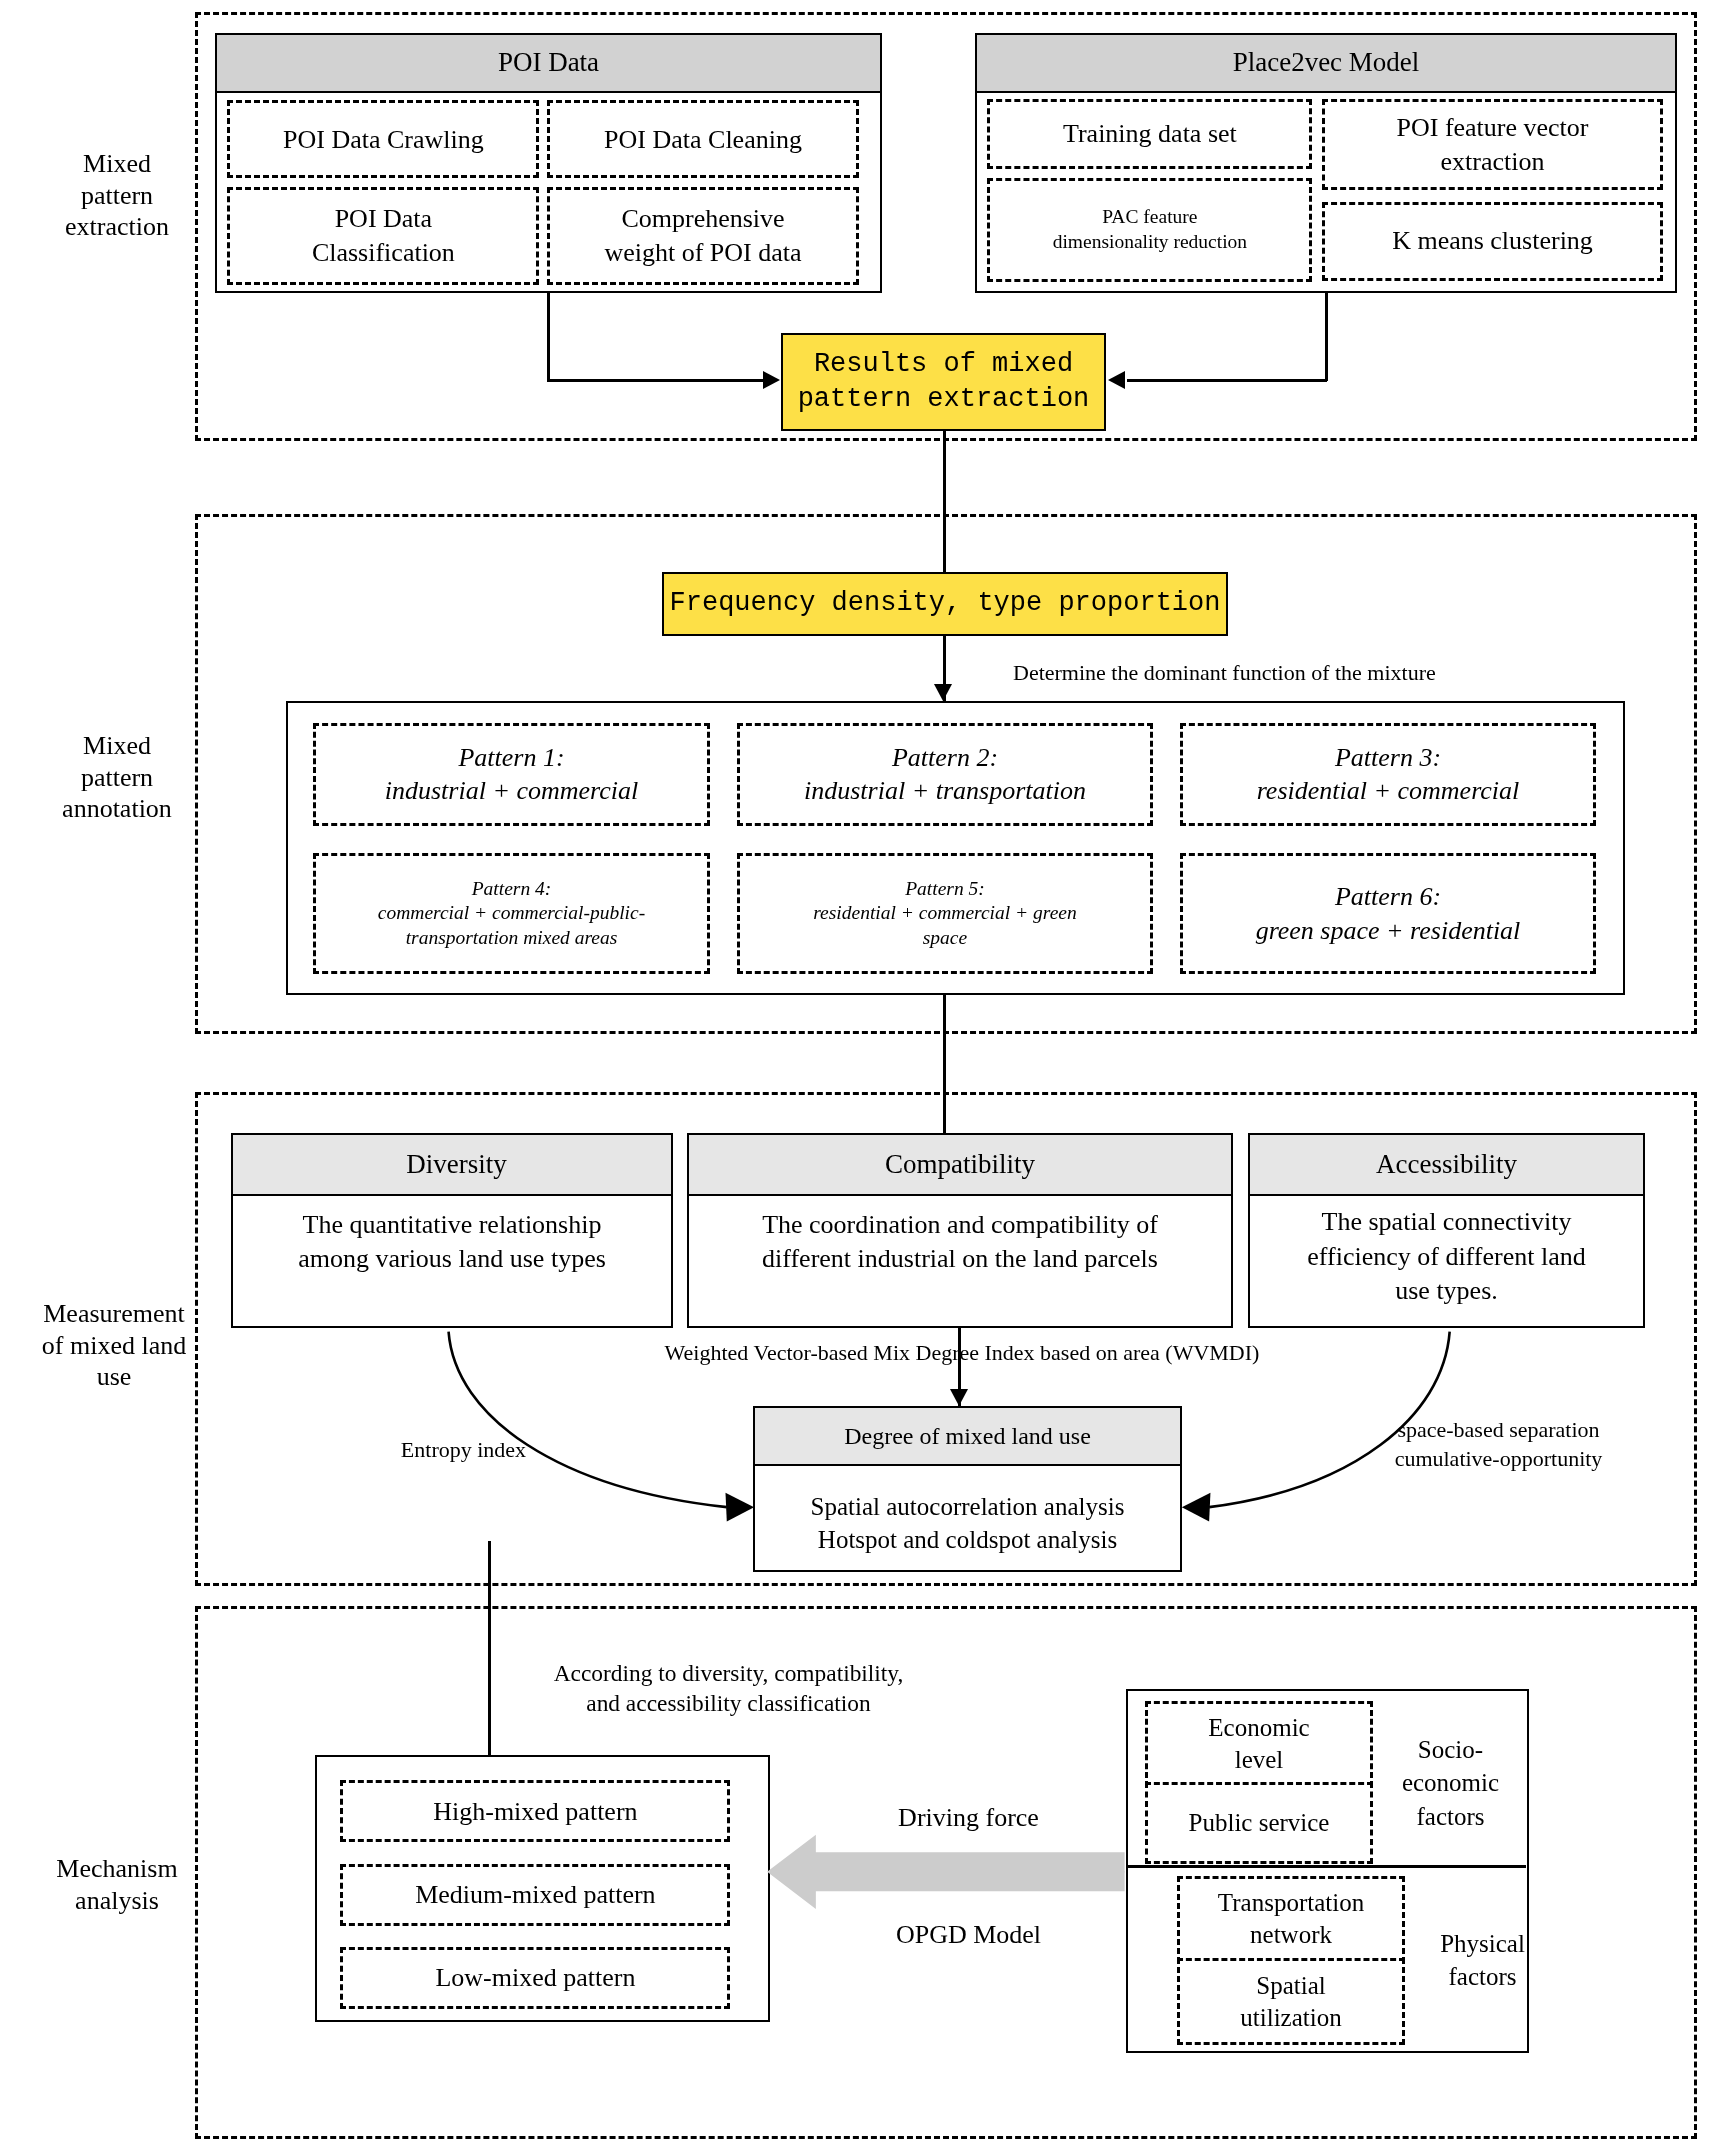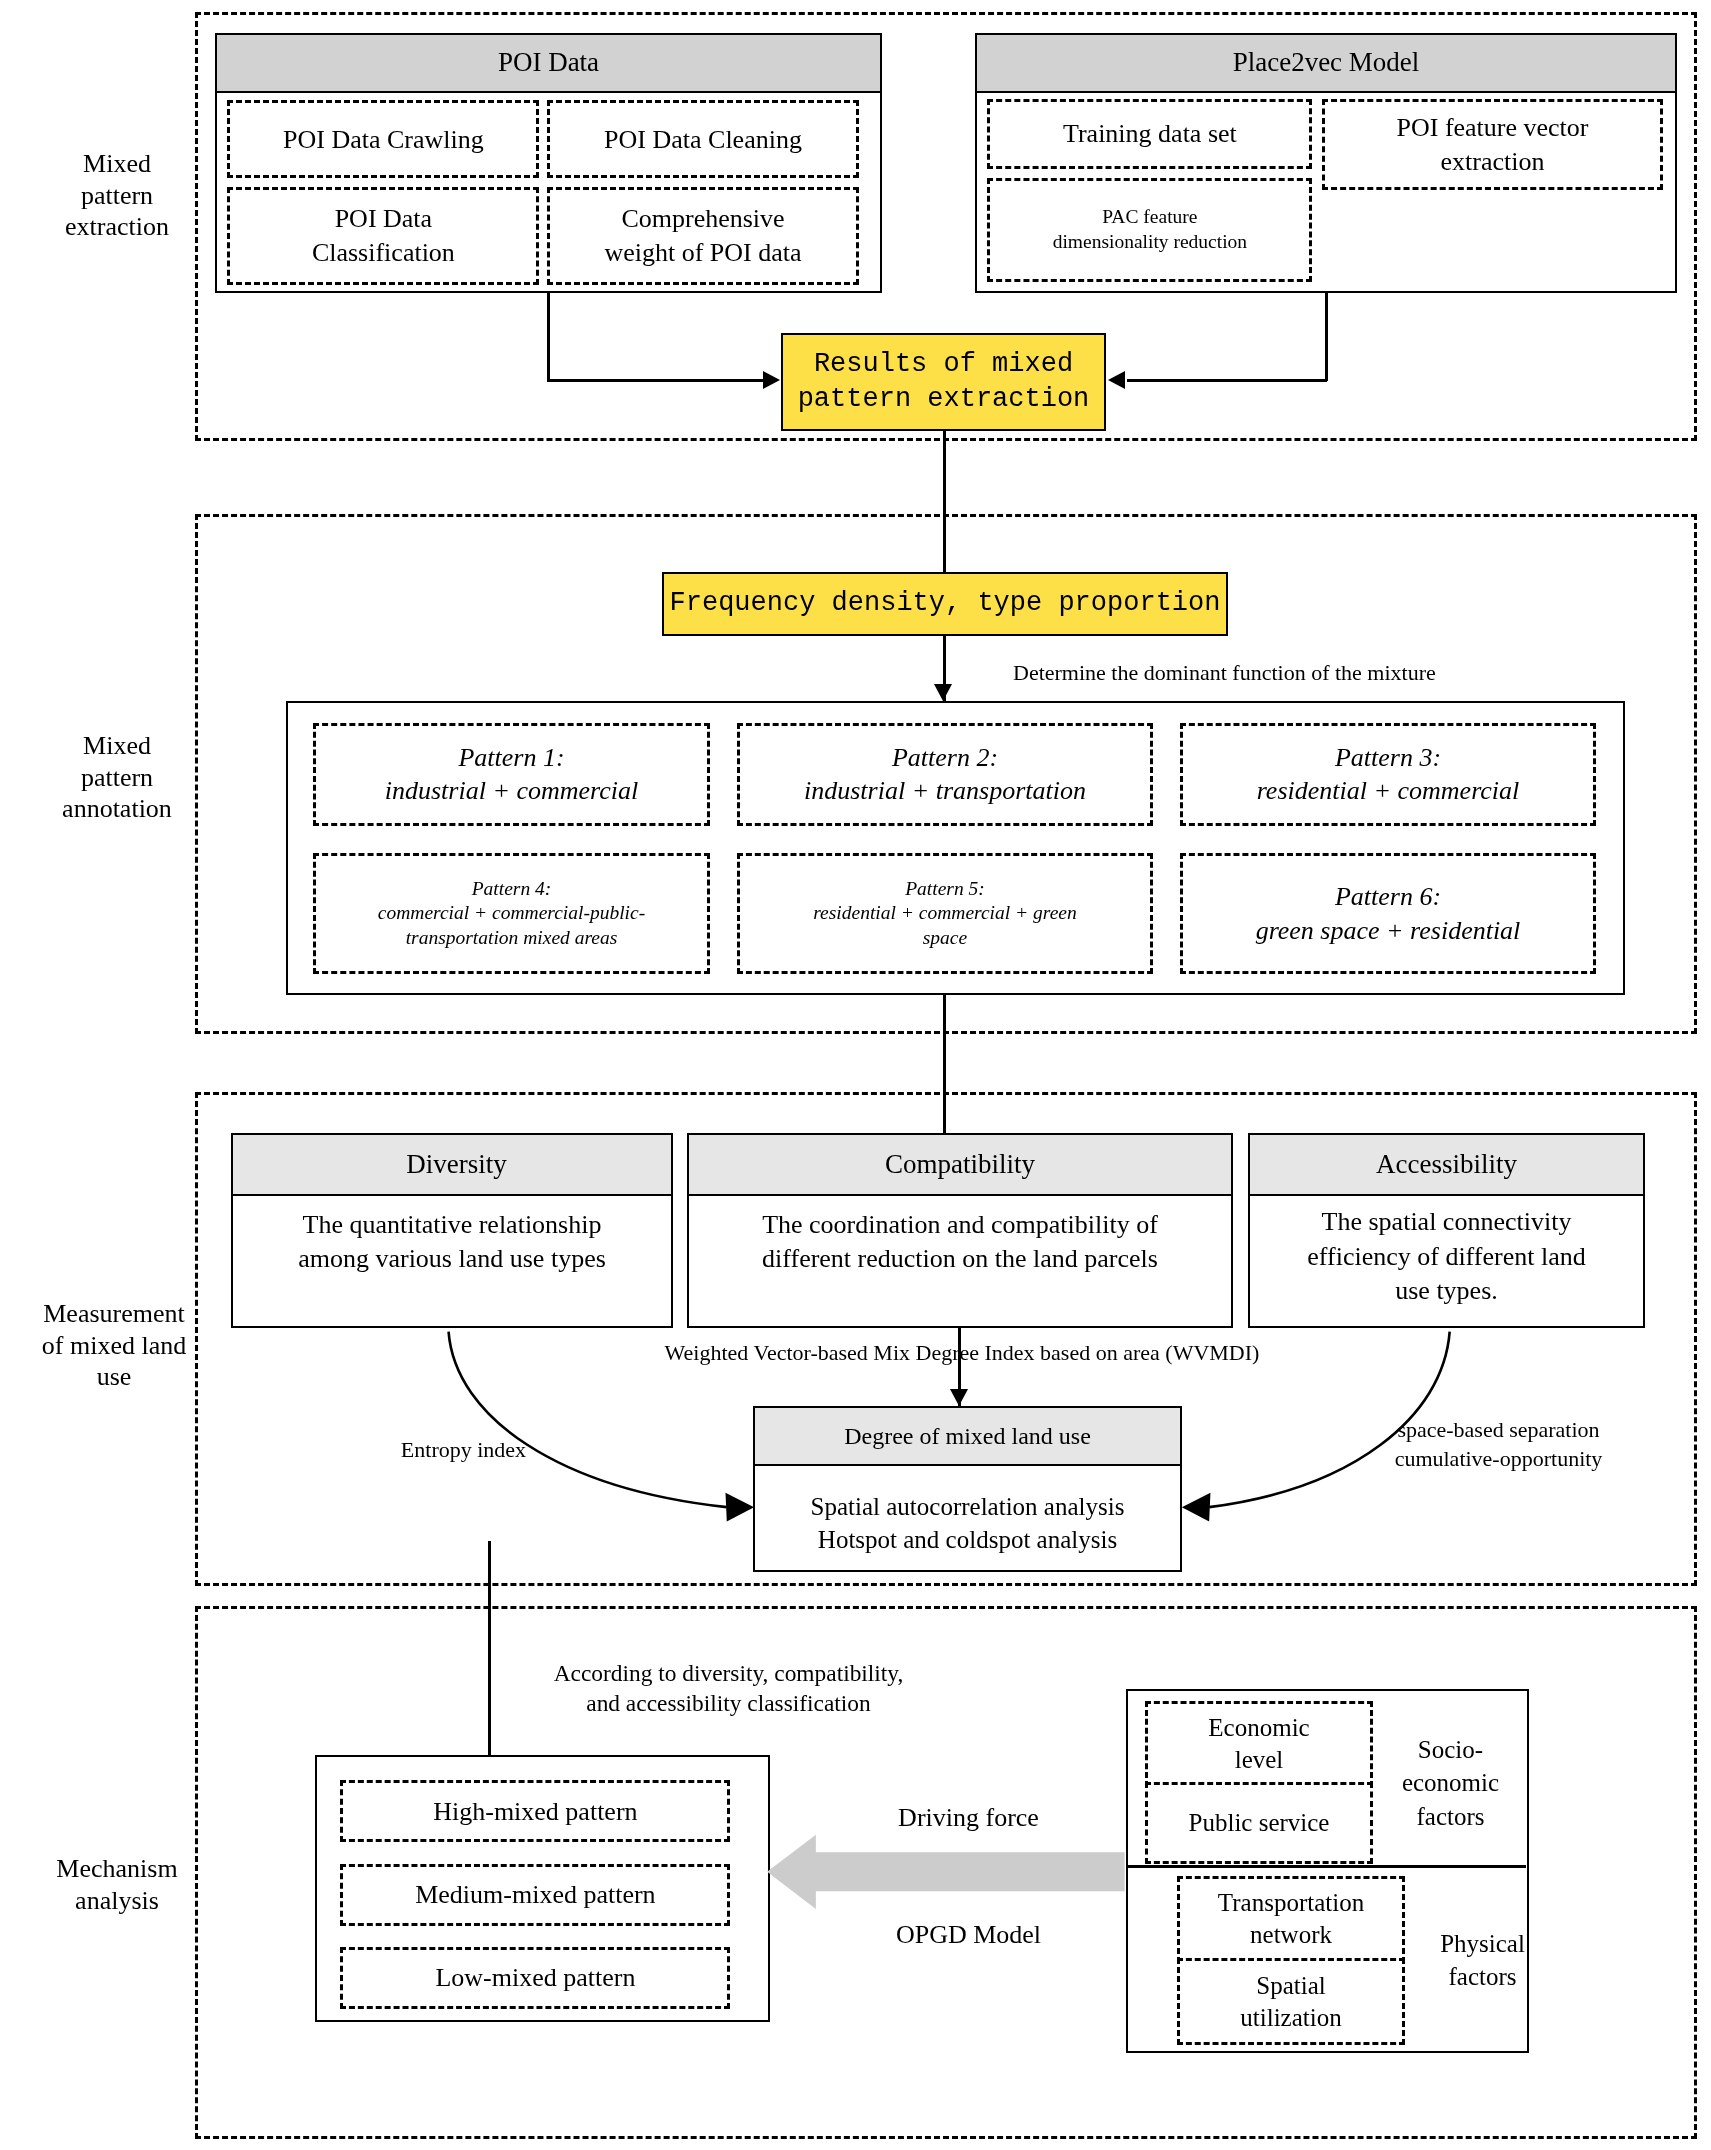--- a/index.html
+++ b/index.html
@@ -147,20 +147,21 @@
   </div>
 
   <div class="abs solidbox" style="left:975px; top:32.5px; width:702px; height:260px;">
     <div class="hdr" style="height:56px;">Place2vec Model</div>
     <div style="position:relative; height:202px;">
       <div class="abs dashbox" style="left:10.4px; top:6.5px; width:325px; height:70px;">Training data set</div>
       <div class="abs dashbox" style="left:345px; top:6.5px; width:341px; height:91px;">POI  feature vector
 extraction</div>
       <div class="abs dashbox small" style="left:10.4px; top:85px; width:325px; height:104px;">PAC feature
 dimensionality reduction</div>
+      <div class="abs dashbox" style="left:345px; top:109px; width:341px; height:79px;">K means clustering</div>
     </div>
   </div>
 
   <div class="abs plainbox" style="left:781px; top:333px; width:325px; height:98px;">Results of mixed
 pattern extraction</div>
 
   <div class="abs vline" style="left:547px; top:293px; height:88px;"></div>
   <div class="abs hline" style="left:547px; top:379px; width:216px;"></div>
   <div class="abs arrow-right" style="left:763px; top:371px;"></div>
 
@@ -212,21 +213,21 @@
 
   <div class="abs solidbox" style="left:231px; top:1133px; width:442px; height:195px;">
     <div class="hdr light" style="height:59px;padding-left:9px;">Diversity</div>
     <div class="body-txt" style="height:131px; align-items:flex-start; padding-top:11.7px;">The quantitative relationship
 among various land use types</div>
   </div>
 
   <div class="abs solidbox" style="left:687px; top:1133px; width:546px; height:195px;">
     <div class="hdr light" style="height:59px;">Compatibility</div>
     <div class="body-txt" style="height:131px; align-items:flex-start; padding-top:11.7px;">The coordination and compatibility of
-different reduction on the land parcels</div>
+different industrial on the land parcels</div>
   </div>
 
   <div class="abs solidbox" style="left:1248px; top:1133px; width:397px; height:195px;">
     <div class="hdr light" style="height:59px;">Accessibility</div>
     <div class="body-txt" style="height:131px; align-items:flex-start; padding-top:9px;">The spatial connectivity
 efficiency of different land
 use types.</div>
   </div>
 
   <div class="abs caption" style="left:585px; top:1339px; width:754px;">Weighted Vector-based Mix Degree Index based on area (WVMDI)</div>

